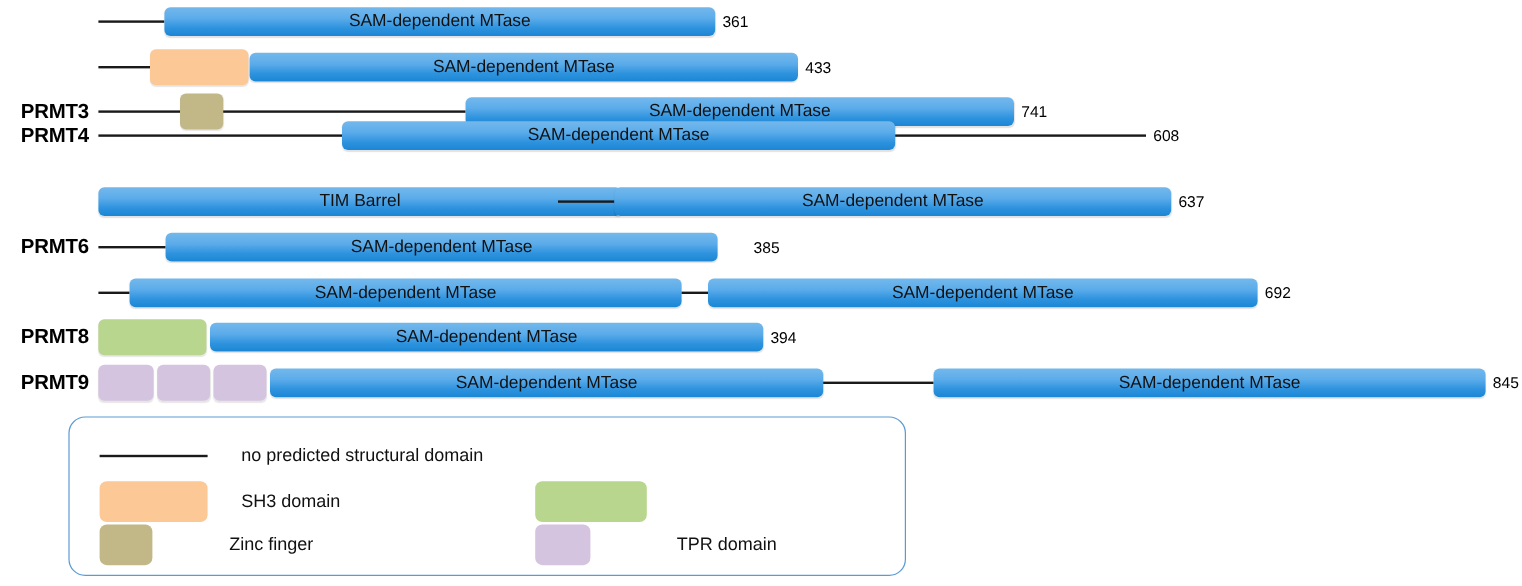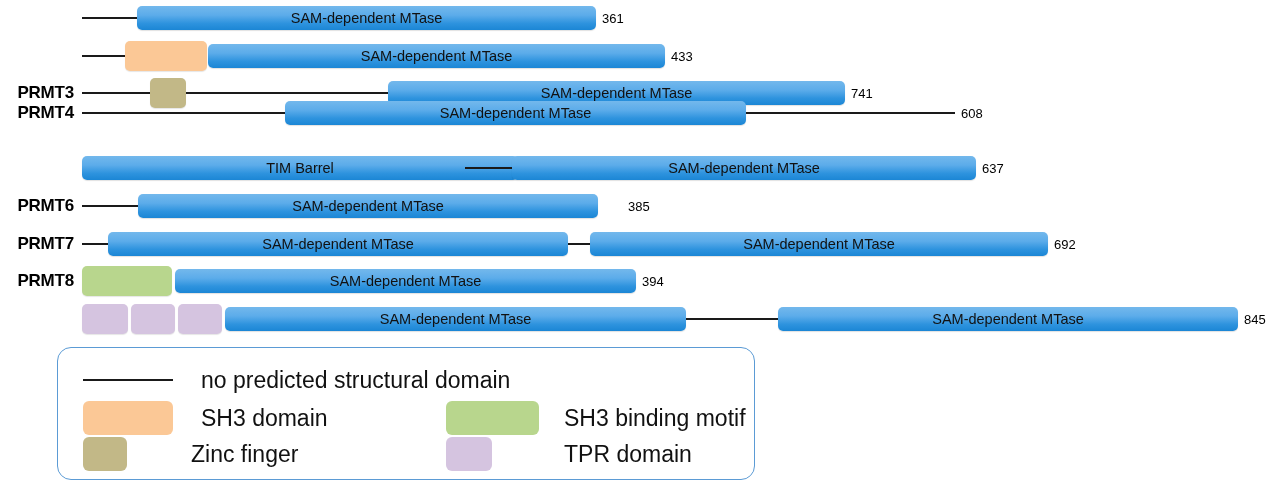--- a/index.html
+++ b/index.html
@@ -62,21 +62,21 @@
     border:1.5px solid #5b9bd5;border-radius:14px;background:#fff;
     box-sizing:border-box;
   }
   .leg-item{position:absolute;display:flex;align-items:center;}
   .leg-line{width:90px;height:0;border-top:2px solid #1a1a1a;}
   .leg-sw{border-radius:6px;}
   .leg-sw.sh3     {width:90px;height:34px;background:#fbc896;}
   .leg-sw.zinc    {width:44px;height:34px;background:#c2b887;}
   .leg-sw.sh3bind {width:93px;height:34px;background:#b8d68d;}
   .leg-sw.tpr     {width:46px;height:34px;background:#d5c4e0;}
-  .leg-text{position:absolute;font-size:23px;color:#111;white-space:nowrap;}
+  .leg-text{position:absolute;font-size:15px;color:#111;white-space:nowrap;}
 </style>
 </head>
 <body>
 
 <div id="diagram">
   <div id="rows">
       <div class="row" style="top: 0px;">
         <div class="seg line" style="left: 82px; width: 55px;"></div>
         <div class="seg bar" style="left: 137px; width: 459px;">
           <span>SAM-dependent MTase</span>
@@ -122,40 +122,40 @@
       </div>
       <div class="row" style="top: 188px;">
         <div class="prot-label">PRMT6</div>
         <div class="seg line" style="left: 82px; width: 56px;"></div>
         <div class="seg bar" style="left: 138px; width: 460px;">
           <span>SAM-dependent MTase</span>
         </div>
         <div class="endnum" style="left: 628px;">385</div>
       </div>
       <div class="row" style="top: 225.6px;">
-        <div class="prot-label">PRMT7</div>
         <div class="seg line" style="left: 82px; width: 26px;"></div>
         <div class="seg bar" style="left: 108px; width: 460px;">
           <span>SAM-dependent MTase</span>
         </div>
         <div class="seg line" style="left: 568px; width: 22px;"></div>
         <div class="seg bar" style="left: 590px; width: 458px;">
           <span>SAM-dependent MTase</span>
         </div>
         <div class="endnum" style="left: 1054px;">692</div>
       </div>
       <div class="row" style="top: 263.2px;">
         <div class="prot-label">PRMT8</div>
         <div class="seg box sh3bind" style="left: 82px; width: 90px;"></div>
         <div class="seg bar" style="left: 175px; width: 461px;">
           <span>SAM-dependent MTase</span>
         </div>
         <div class="endnum" style="left: 642px;">394</div>
       </div>
       <div class="row" style="top: 300.8px;">
+        <div class="prot-label">PRMT9</div>
         <div class="seg box tpr" style="left: 82px; width: 46px;"></div>
         <div class="seg box tpr" style="left: 131px; width: 44px;"></div>
         <div class="seg box tpr" style="left: 178px; width: 44px;"></div>
         <div class="seg bar" style="left: 225px; width: 461px;">
           <span>SAM-dependent MTase</span>
         </div>
         <div class="seg line" style="left: 686px; width: 92px;"></div>
         <div class="seg bar" style="left: 778px; width: 460px;">
           <span>SAM-dependent MTase</span>
         </div>
@@ -169,21 +169,20 @@
         <div class="leg-line"></div>
       </div>
       <div class="leg-text" style="left: 143px; top: 32px; transform: translateY(-50%);">no predicted structural domain</div>
       <div class="leg-item" style="left: 25px; top: 70px; transform: translateY(-50%);">
         <div class="leg-sw sh3"></div>
       </div>
       <div class="leg-text" style="left: 143px; top: 70px; transform: translateY(-50%);">SH3 domain</div>
       <div class="leg-item" style="left: 388px; top: 70px; transform: translateY(-50%);">
         <div class="leg-sw sh3bind"></div>
       </div>
-      <div class="leg-text" style="left: 506px; top: 70px; transform: translateY(-50%);">SH3 binding motif</div>
       <div class="leg-item" style="left: 25px; top: 106px; transform: translateY(-50%);">
         <div class="leg-sw zinc"></div>
       </div>
       <div class="leg-text" style="left: 133px; top: 106px; transform: translateY(-50%);">Zinc finger</div>
       <div class="leg-item" style="left: 388px; top: 106px; transform: translateY(-50%);">
         <div class="leg-sw tpr"></div>
       </div>
       <div class="leg-text" style="left: 506px; top: 106px; transform: translateY(-50%);">TPR domain</div>
     </div>
 </div>

